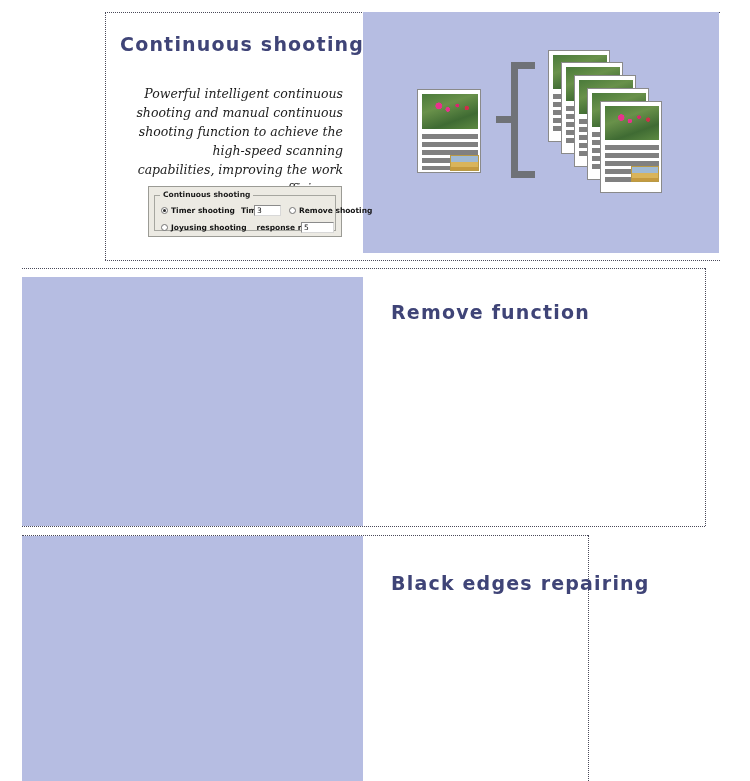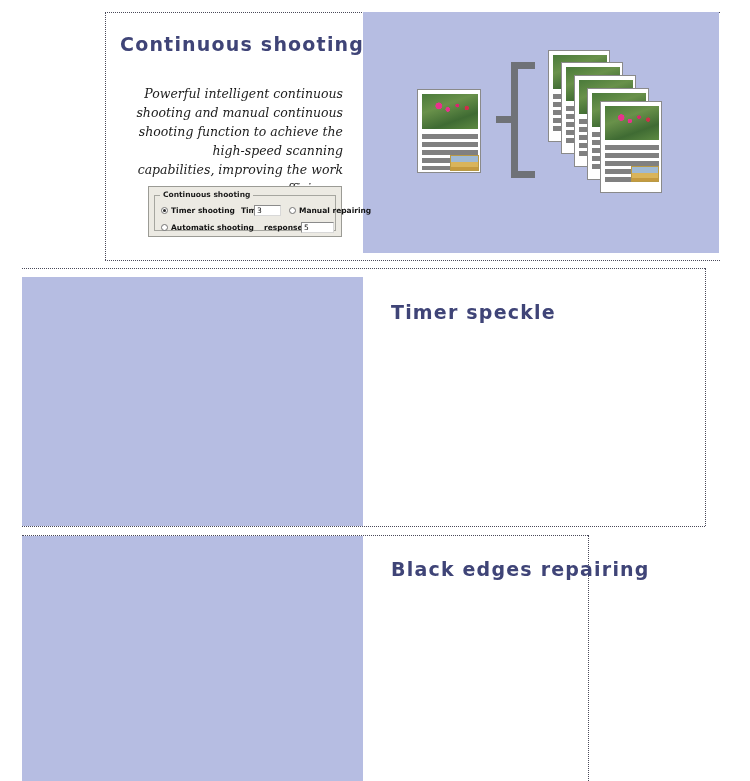--- a/index.html
+++ b/index.html
@@ -224,26 +224,26 @@
 
     <div class="dlg-row" style="left:12px;top:19px;">
       <span class="radio on"></span>
       <span class="dlg-lab">Timer shooting</span>
       <span class="dlg-lab" style="margin-left:6px;">Time:</span>
     </div>
     <div class="tf" style="position:absolute;left:105px;top:18px;width:27px;">3</div>
 
     <div class="dlg-row" style="left:140px;top:19px;">
       <span class="radio"></span>
-      <span class="dlg-lab">Manual repairing</span>
+      <span class="dlg-lab">Remove shooting</span>
     </div>
 
     <div class="dlg-row" style="left:12px;top:36px;">
       <span class="radio"></span>
-      <span class="dlg-lab">Automatic shooting</span>
+      <span class="dlg-lab">Joyusing shooting</span>
       <span class="dlg-lab" style="margin-left:10px;">response rate:</span>
     </div>
     <div class="tf" style="position:absolute;left:152px;top:35px;width:33px;">5</div>
   </div>
 
   <div class="dotframe">
     <div class="dot-h" style="left:22px;top:268px;width:683px;"></div>
     <div class="dot-v" style="left:705px;top:268px;height:258px;"></div>
     <div class="dot-h" style="left:22px;top:526px;width:683px;"></div>
   </div>
@@ -269,21 +269,21 @@
     </div>
     <div class="cap" style="left:202px;top:388px;width:114px;">without speckle removing</div>
 
     <div class="card" style="left:228px;top:410px;width:62px;height:79px;position:absolute;">
       <div class="brand" style="top:17px;">Joyusing</div>
       <div class="sub" style="top:38px;">joy for using</div>
     </div>
     <div class="cap" style="left:207px;top:494px;width:104px;">with speckle removing</div>
   </div>
 
-  <div class="sec-title ta-left" style="left:391px;top:301px;width:300px;">Timer speckle</div>
+  <div class="sec-title ta-left" style="left:391px;top:301px;width:300px;">Remove function</div>
 
 
   <div class="dotframe">
     <div class="dot-h" style="left:22px;top:535px;width:566px;"></div>
     <div class="dot-v" style="left:588px;top:535px;height:246px;"></div>
   </div>
 
   <div class="panel" style="left:22px;top:536px;width:341px;height:245px;">
 
     
@@ -295,16 +295,16 @@
 
     
     
     
 
     
     
     
   </div>
 
-  <div class="sec-title ta-left" style="left:391px;top:558px;width:310px;">Black edges repairing</div>
+  <div class="sec-title ta-left" style="left:391px;top:572px;width:310px;">Black edges repairing</div>
 
 
 </div>
 
 </body></html>

